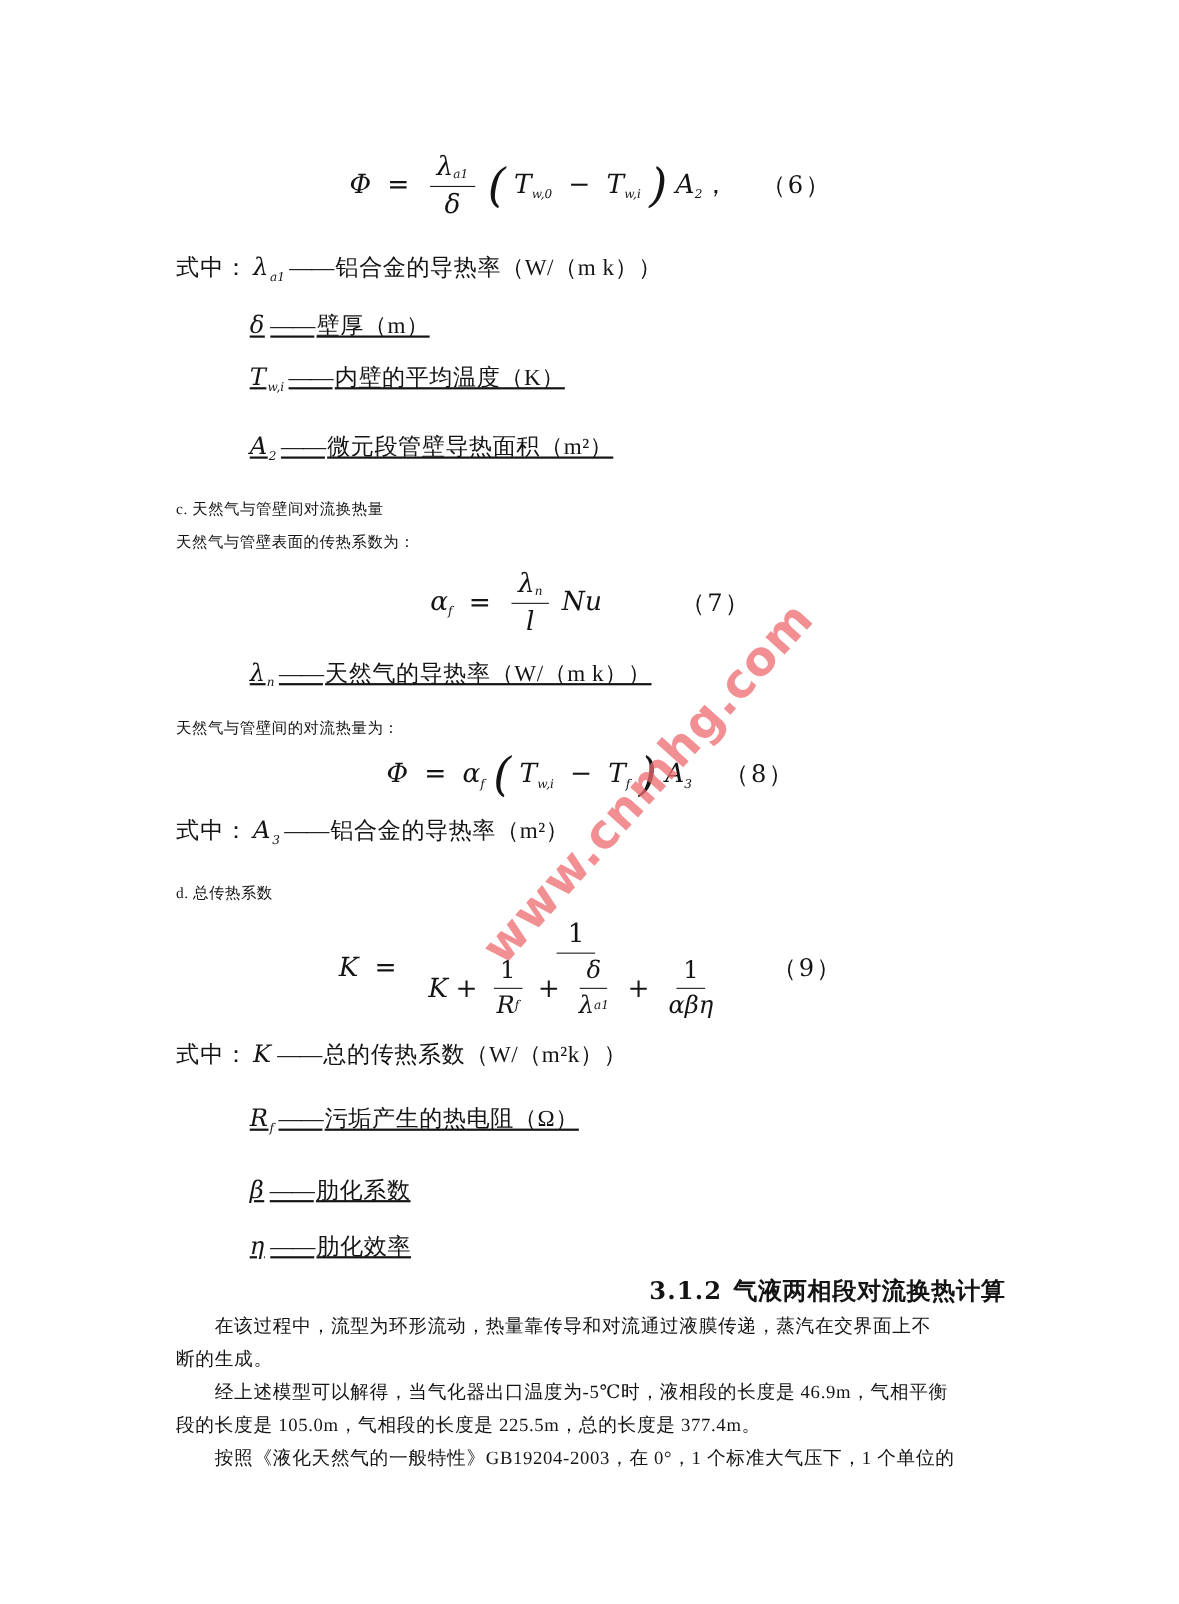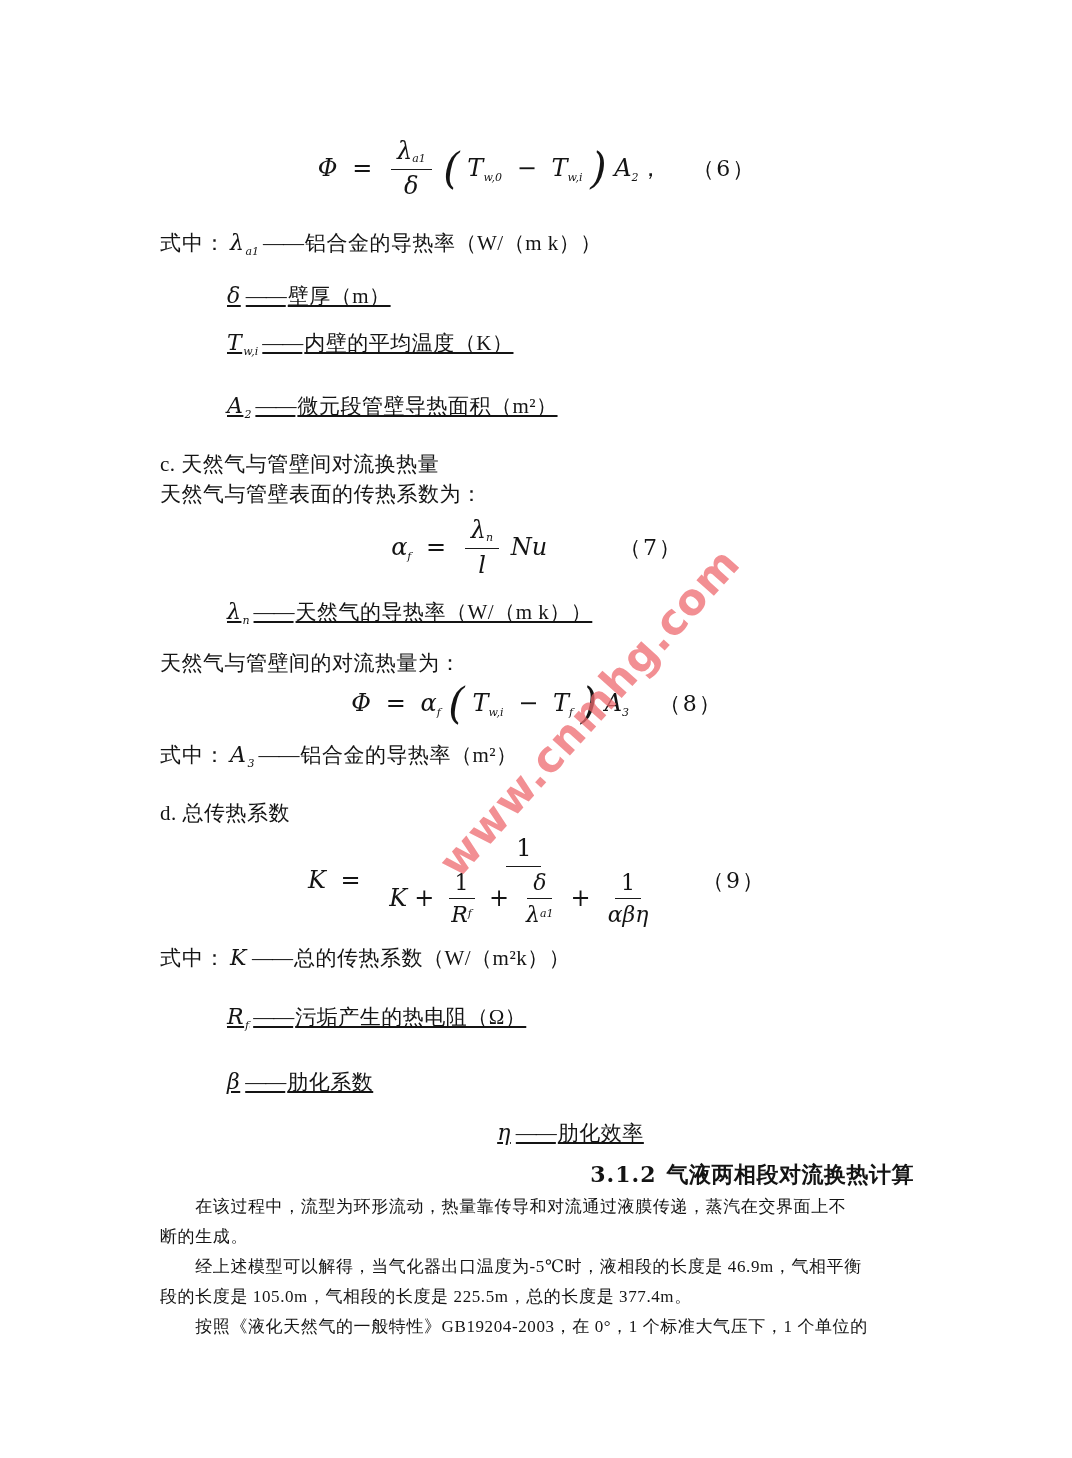--- a/index.html
+++ b/index.html
@@ -5,21 +5,21 @@
   html,body { margin:0; padding:0; }
   body {
     width:1072px; height:1458px; background:#ffffff; color:#141414;
     font-family:"Liberation Serif","DejaVu Serif",serif;
     position:relative; overflow:hidden;
   }
   .page { position:relative; width:1072px; height:1458px; }
   .content { position:relative; padding:138px 158px 0 160px; z-index:1; }
 
   
-  .cjk-line { font-size:21px; line-height:28px; letter-spacing:0.5px; }
+  .cjk-line { font-size:14px; line-height:28px; letter-spacing:0.5px; }
   .defline { font-size:21px; line-height:30px; letter-spacing:0.5px; white-space:nowrap; }
   .defline.indent { padding-left:63px;text-decoration:underline; }
   .defline .prefix { letter-spacing:1px; }
   .sym { font-family:"DejaVu Serif",serif; font-style:italic; font-size:22px; margin:0 2px 0 4px; }
   .sym .sub { margin-left:1px; }
   .dash { letter-spacing:-1px; margin:0 2px; }
   .desc { letter-spacing:0.5px;margin-top:36px; }
 
   
   .formula-row {
@@ -183,21 +183,21 @@
 
     <div class="defline" style="margin-bottom:20px;">
       <span class="prefix">式中：</span><span class="sym"><span>K</span><sub class="sub"></sub></span><span class="dash">——</span><span class="desc">总的传热系数（W/（m²k））</span>
     </div>
     <div class="defline indent" style="margin-bottom:26px;">
       <span class="sym"><span>R</span><sub class="sub">f</sub></span><span class="dash">——</span><span class="desc">污垢产生的热电阻（Ω）</span>
     </div>
     <div class="defline indent" style="margin-bottom:12px;">
       <span class="sym"><span>β</span><sub class="sub"></sub></span><span class="dash">——</span><span class="desc">肋化系数</span>
     </div>
-    <div class="defline indent" style="margin-bottom:2px;text-align:center;">
+    <div class="defline indent" style="margin-bottom:2px;">
       <span class="sym"><span>η</span><sub class="sub"></sub></span><span class="dash">——</span><span class="desc">肋化效率</span>
     </div>
 
     <div class="heading" style="margin-bottom:2px;text-align:right;">
       <span class="num">3.1.2</span><span>气液两相段对流换热计算</span>
     </div>
 
     <div>
       <div class="bodyline">　　在该过程中，流型为环形流动，热量靠传导和对流通过液膜传递，蒸汽在交界面上不</div>
       <div class="bodyline">断的生成。</div>

